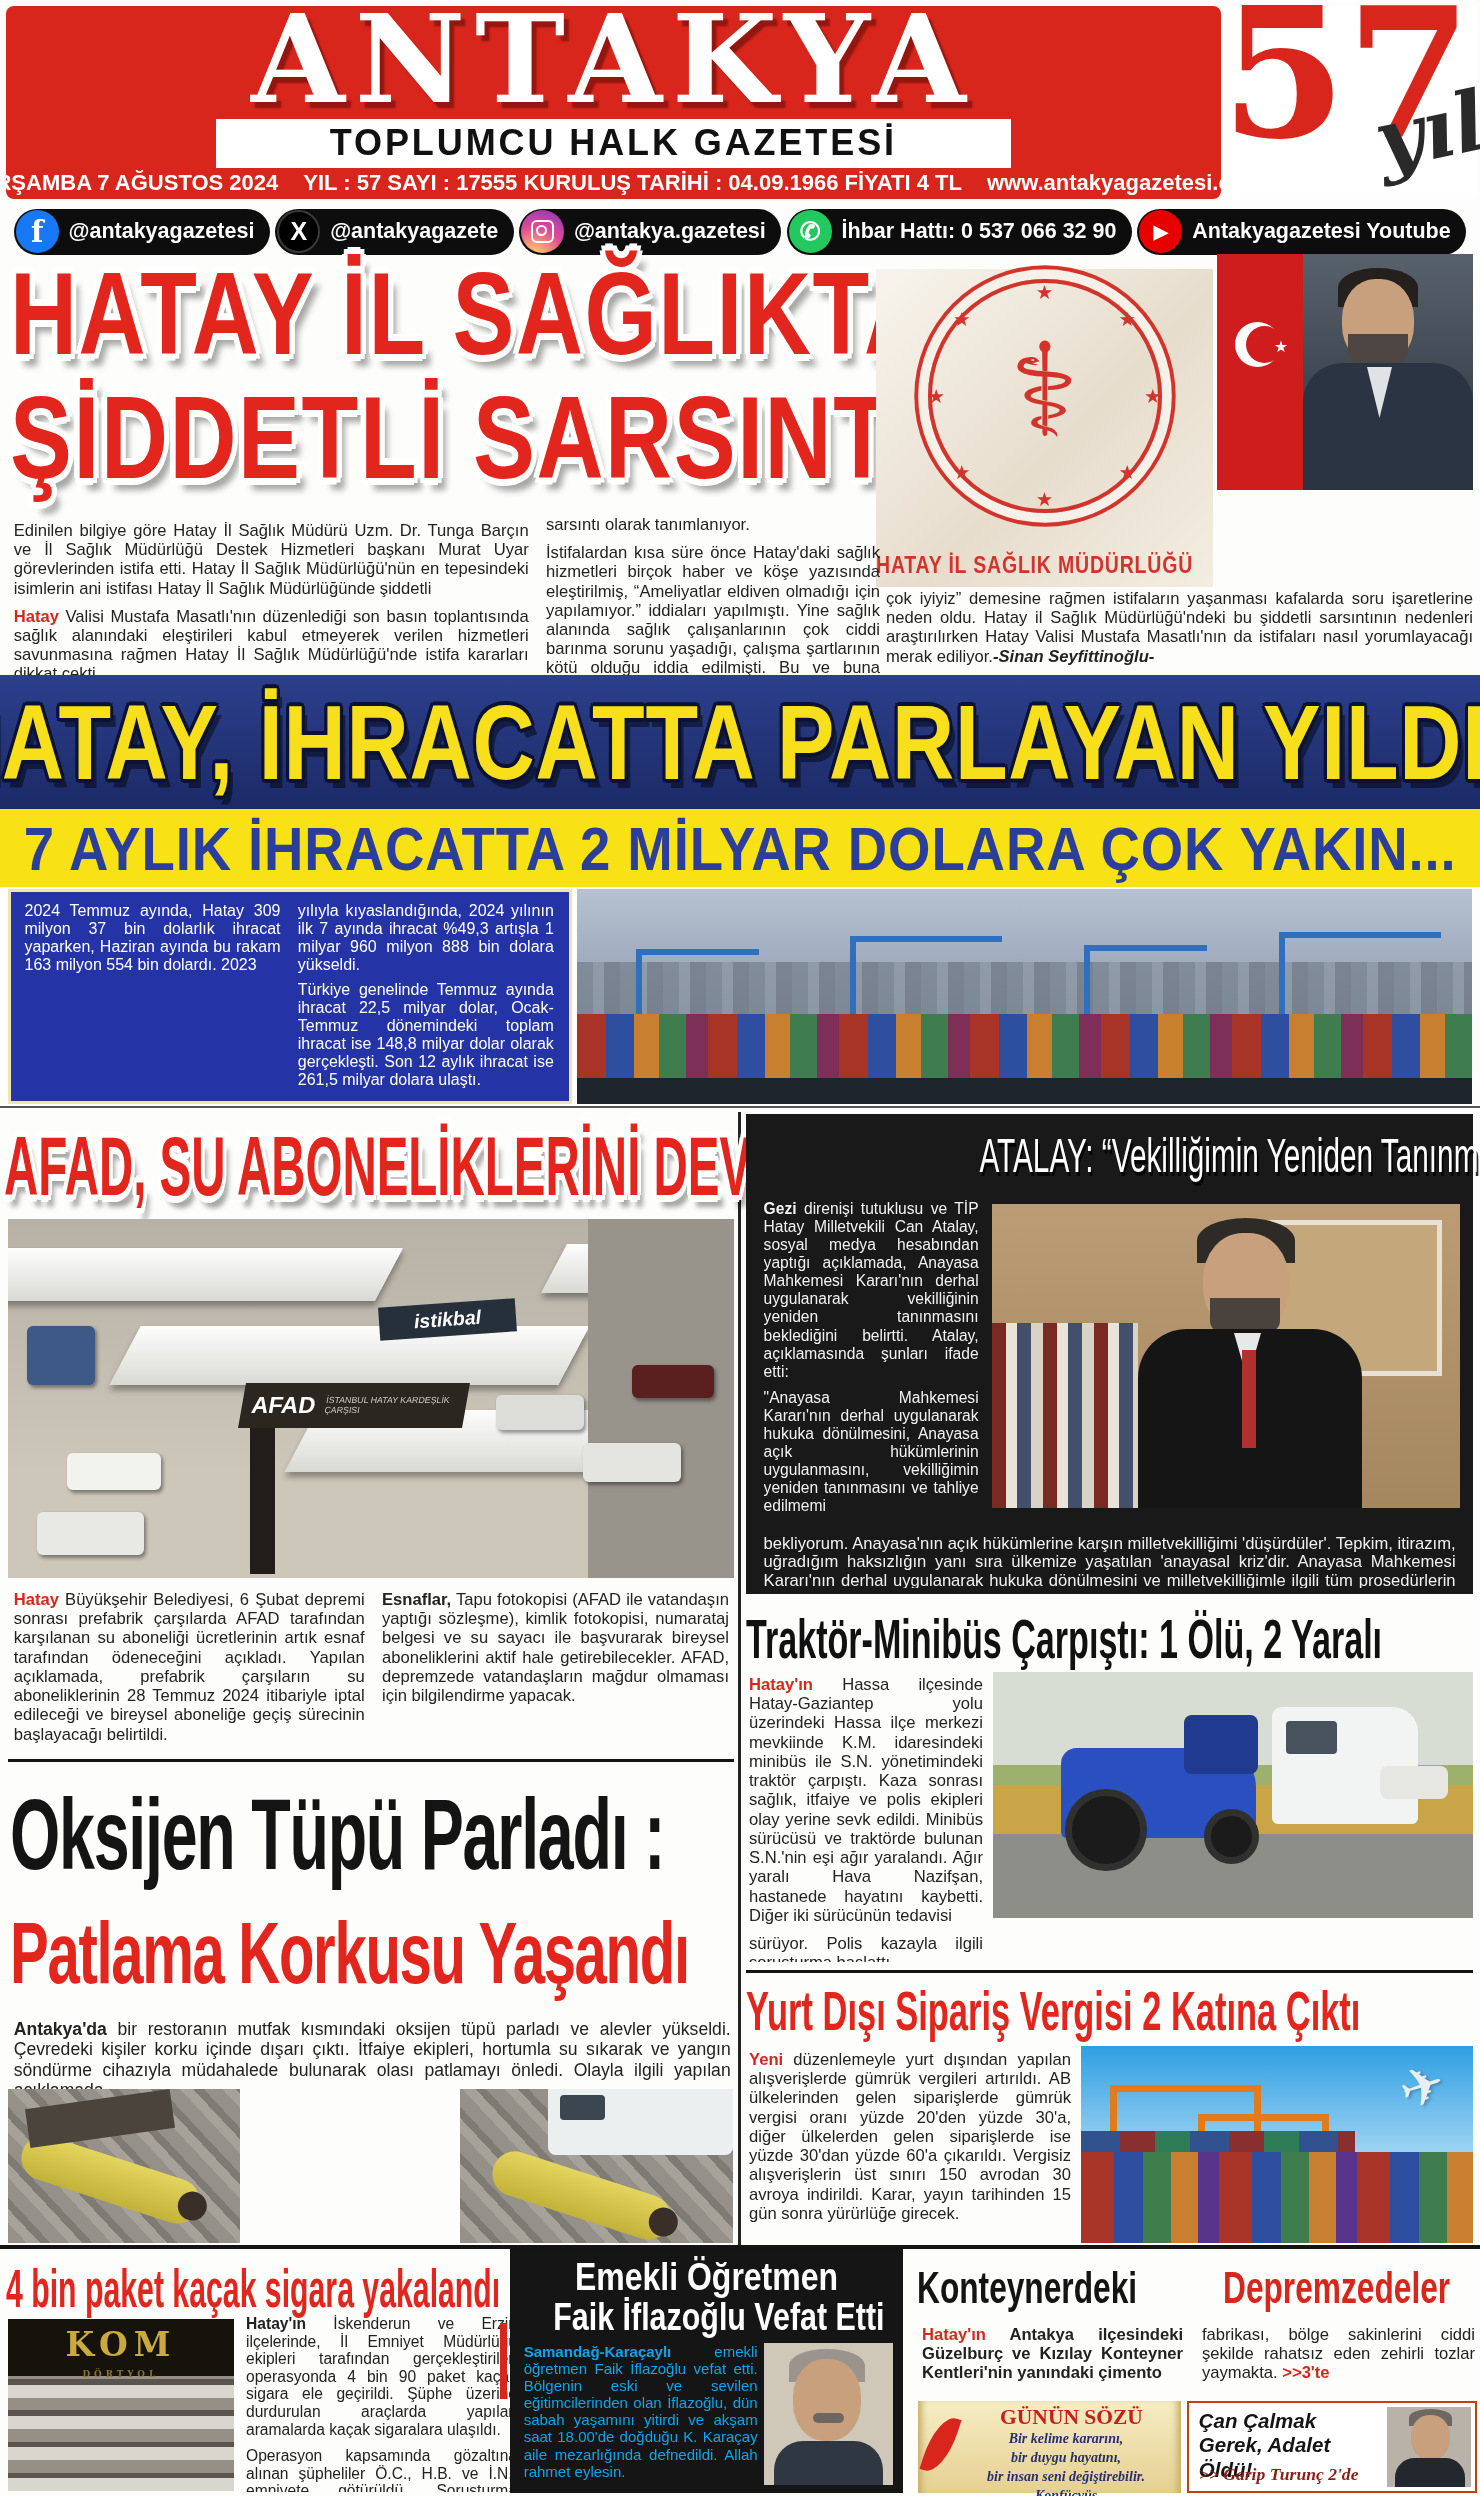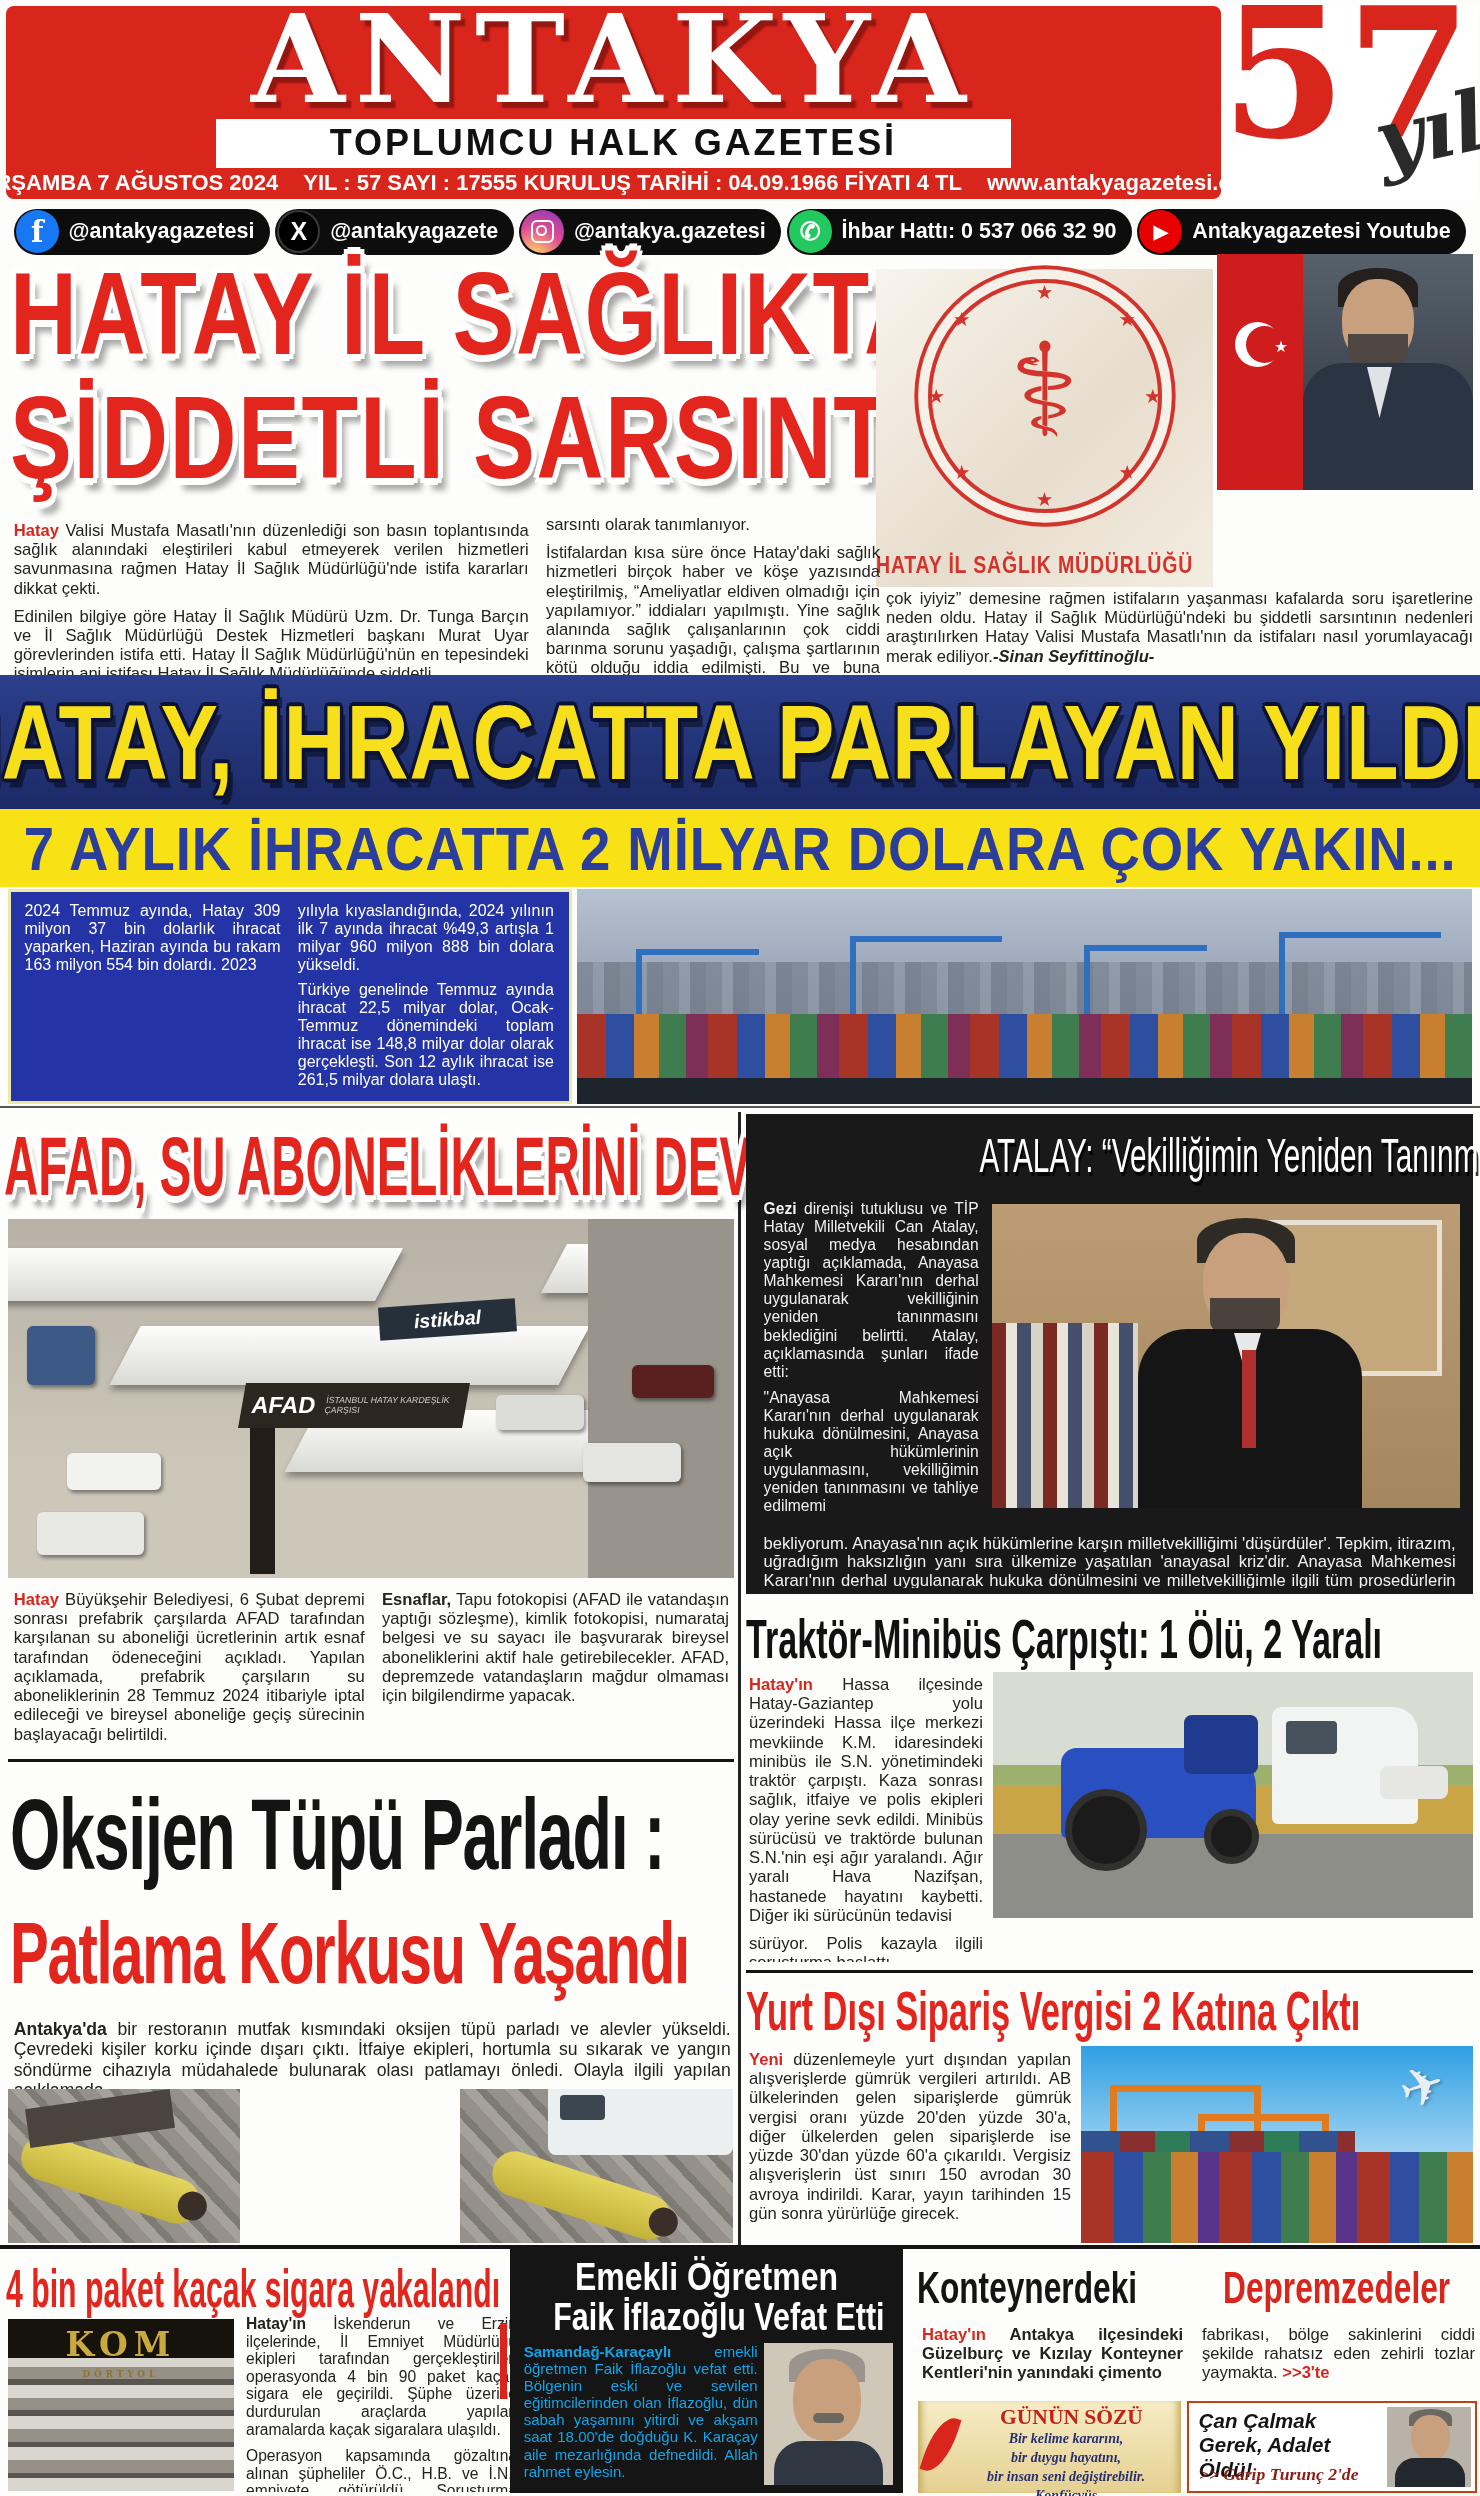--- a/index.html
+++ b/index.html
@@ -145,21 +145,21 @@
   #vergi-photo{left:1081px;top:2046px;width:392px;height:197px;overflow:hidden;background:linear-gradient(#2f9fe3,#bfe3f7 70%);}
   #vergi-photo .plane{position:absolute;right:29px;top:9.8px;color:#e8eef2;font-size:53px;transform:rotate(-18deg);
       font-family:"DejaVu Sans",sans-serif;text-shadow:2px 2px 2.9px rgba(0,0,0,.25);}
   #vergi-photo .gant{position:absolute;border-left:7.8px solid #e07b1f;border-top:7.8px solid #e07b1f;border-right:7.8px solid #e07b1f;}
   #vergi-photo .stack{position:absolute;left:0;bottom:0;width:100%;height:46%;
       background:repeating-linear-gradient(90deg,#a83428 0 33px,#2e4fa0 33px 62px,#3f7d4f 62px 90px,#c87f2f 90px 117px,#58358a 117px 138px);}
   #vergi-photo .stack::after{content:"";position:absolute;left:0;top:-21.5px;width:70%;height:21.5px;
       background:repeating-linear-gradient(90deg,#31518f 0 39px,#8a2f2f 39px 74px,#2f7d57 74px 109px);}
   #sigara-photo{left:7.8px;top:2319px;width:226px;height:172px;overflow:hidden;
       background:repeating-linear-gradient(0deg,#d9d5cf 0 12.7px,#5a5550 12.7px 18.5px,#968f86 18.5px 31px);}
-  #sigara-photo .board{position:absolute;left:0;top:0;width:100%;height:39px;background:#16130c;
+  #sigara-photo .board{position:absolute;left:0;top:0;width:100%;height:57px;background:#16130c;
       color:#caa93f;font-family:"DejaVu Serif",serif;font-weight:bold;font-size:33px;text-align:center;line-height:51px;letter-spacing:5.9px;}
   #sigara-photo .board small{display:block;margin-top:-21.5px;font-size:8.8px;letter-spacing:3.9px;color:#8a7430;}
   #sigara-col{left:246px;top:2315px;width:271px;height:177px;overflow:hidden;font-size:15.6px;line-height:1.13;}
   #redbar{left:500px;top:2323px;width:6.8px;height:76px;background:#d9261c;}
   #vefat{left:510px;top:2249px;width:393px;height:244px;background:#151515;}
   #vefat .vh{width:100%;text-align:center;color:#fff;}
   #vefat .vh .l1{display:block;font-size:39px;font-weight:bold;transform:scaleX(.82);margin-top:5.9px;}
   #vefat .vh .l2{display:block;font-size:39px;font-weight:bold;transform:scaleX(.78);margin-top:-3.9px;white-space:nowrap;}
   #vefat-txt{position:absolute;left:13.7px;top:94px;width:234px;height:142px;overflow:hidden;color:#0ea5e9;
       font-size:15px;line-height:1.14;text-align:justify;}
@@ -265,22 +265,22 @@
     <div class="cres"></div>
       <div class="fstar">★</div>
     <div class="hair"></div>
       <div class="head"></div>
       <div class="beard"></div>
     <div class="suit"></div>
       <div class="shirt"></div>
   </div>
 
   <div class="abs body-txt" id="s1c1">
+    <p>Edinilen bilgiye göre Hatay İl Sağlık Müdürü Uzm. Dr. Tunga Barçın ve İl Sağlık Müdürlüğü Destek Hizmetleri başkanı Murat Uyar görevlerinden istifa etti. Hatay İl Sağlık Müdürlüğü'nün en tepesindeki isimlerin ani istifası Hatay İl Sağlık Müdürlüğünde şiddetli</p>
     <p><span class="lead-red">Hatay</span><span> Valisi Mustafa Masatlı'nın düzenlediği son basın toplantısında sağlık alanındaki eleştirileri kabul etmeyerek verilen hizmetleri savunmasına rağmen Hatay İl Sağlık Müdürlüğü'nde istifa kararları dikkat çekti.</span></p>
-    <p>Edinilen bilgiye göre Hatay İl Sağlık Müdürü Uzm. Dr. Tunga Barçın ve İl Sağlık Müdürlüğü Destek Hizmetleri başkanı Murat Uyar görevlerinden istifa etti. Hatay İl Sağlık Müdürlüğü'nün en tepesindeki isimlerin ani istifası Hatay İl Sağlık Müdürlüğünde şiddetli</p>
   </div>
   <div class="abs body-txt" id="s1c2">
     <p>sarsıntı olarak tanımlanıyor.</p>
     <p>İstifalardan kısa süre önce Hatay'daki sağlık hizmetleri birçok haber ve köşe yazısında eleştirilmiş, “Ameliyatlar eldiven olmadığı için yapılamıyor.” iddiaları yapılmıştı. Yine sağlık alanında sağlık çalışanlarının çok ciddi barınma sorunu yaşadığı, çalışma şartlarının kötü olduğu iddia edilmişti. Bu ve buna benzer iddiaları kararlı bir şekilde yalanlayan Hatay Valisinin “Sağlıkta</p>
   </div>
   <div class="abs body-txt" id="s1c3">
     <p><span>çok iyiyiz” demesine rağmen istifaların yaşanması kafalarda soru işaretlerine neden oldu. Hatay il Sağlık Müdürlüğü'ndeki bu şiddetli sarsıntının nedenleri araştırılırken Hatay Valisi Mustafa Masatlı'nın da istifaları nasıl yorumlayacağı merak ediliyor.</span><span class="byline">-Sinan Seyfittinoğlu-</span></p>
   </div>
 
   <div class="abs" id="ex-blue">

